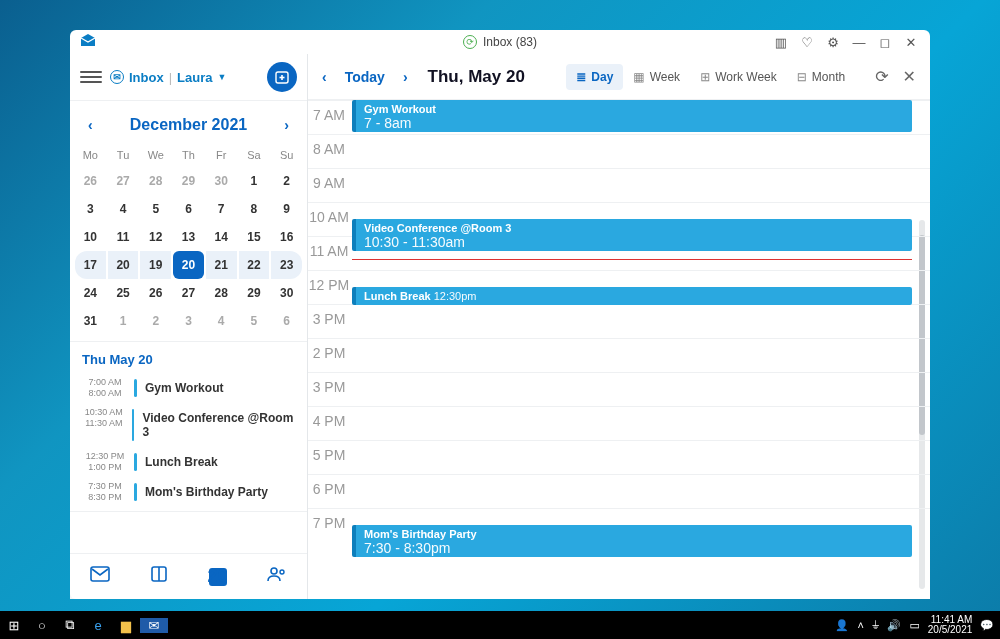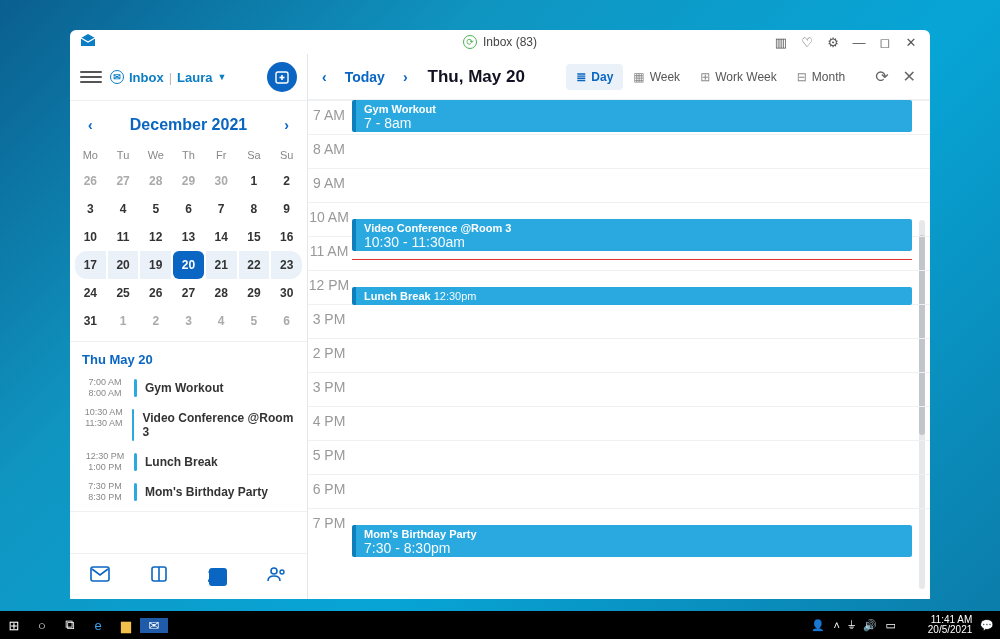--- a/index.html
+++ b/index.html
@@ -145,21 +145,21 @@
 
   
   .taskbar {
     position: absolute; bottom: 0; left: 0; right: 0; height: 28px; background: #000;
     display: flex; align-items: center; color: #fff; font-size: 11px;
   }
   .taskbar .tb-ico { width: 28px; text-align: center; font-size: 13px; cursor: pointer; }
   .taskbar .running { background: #1f5ba8; }
   .taskbar .spacer { flex: 1; }
   .taskbar .tray { display: flex; align-items: center; gap: 8px; padding-right: 6px;}
-  .clock { text-align: right; line-height: 1; margin-left: 24px; }
+  .clock { text-align: right; line-height: 1; }
   .clock div { font-size: 10px; }
 </style>
 </head>
 <body>
 
 <div class="titlebar">
   <span class="app-ico">
     <svg width="16" height="14" viewBox="0 0 16 14">
         <path d="M1 4 L8 0 L15 4 V12 H1 Z" fill="#0a7dc4"></path>
         <path d="M1 4 L8 8 L15 4" stroke="#fff" stroke-width="1.3" fill="none"></path>

